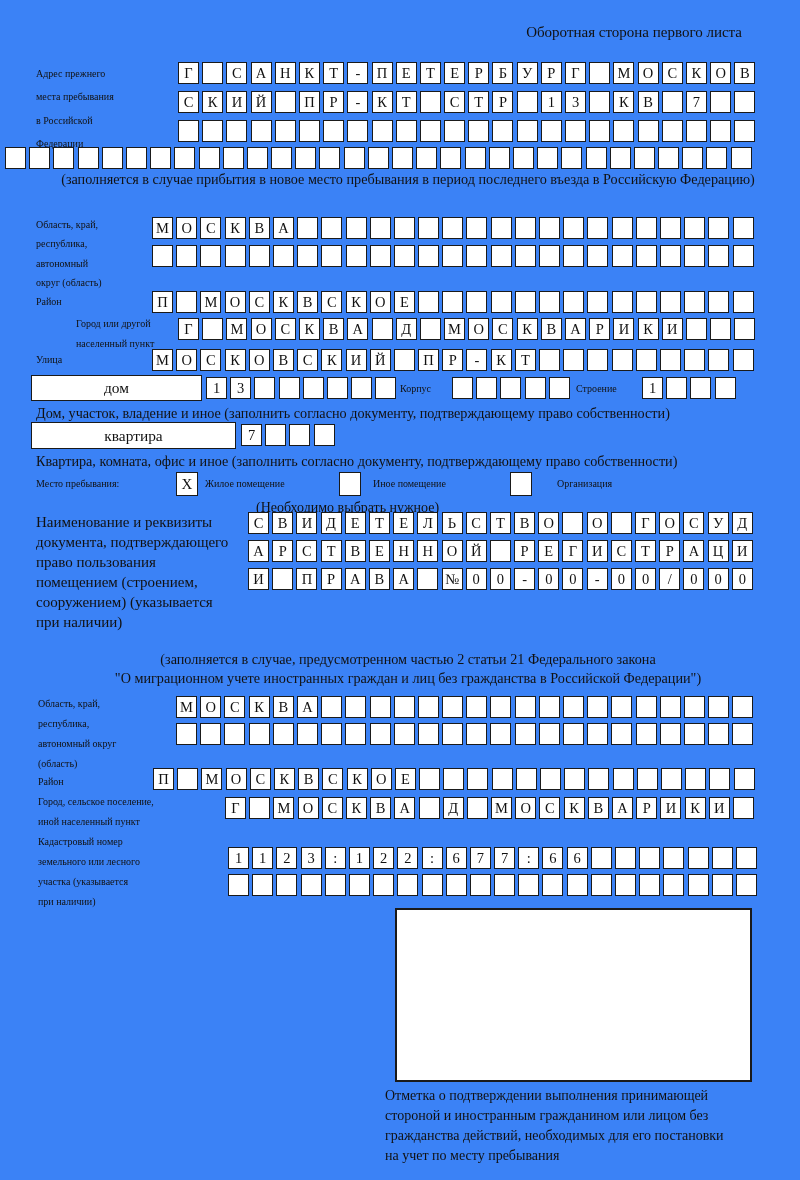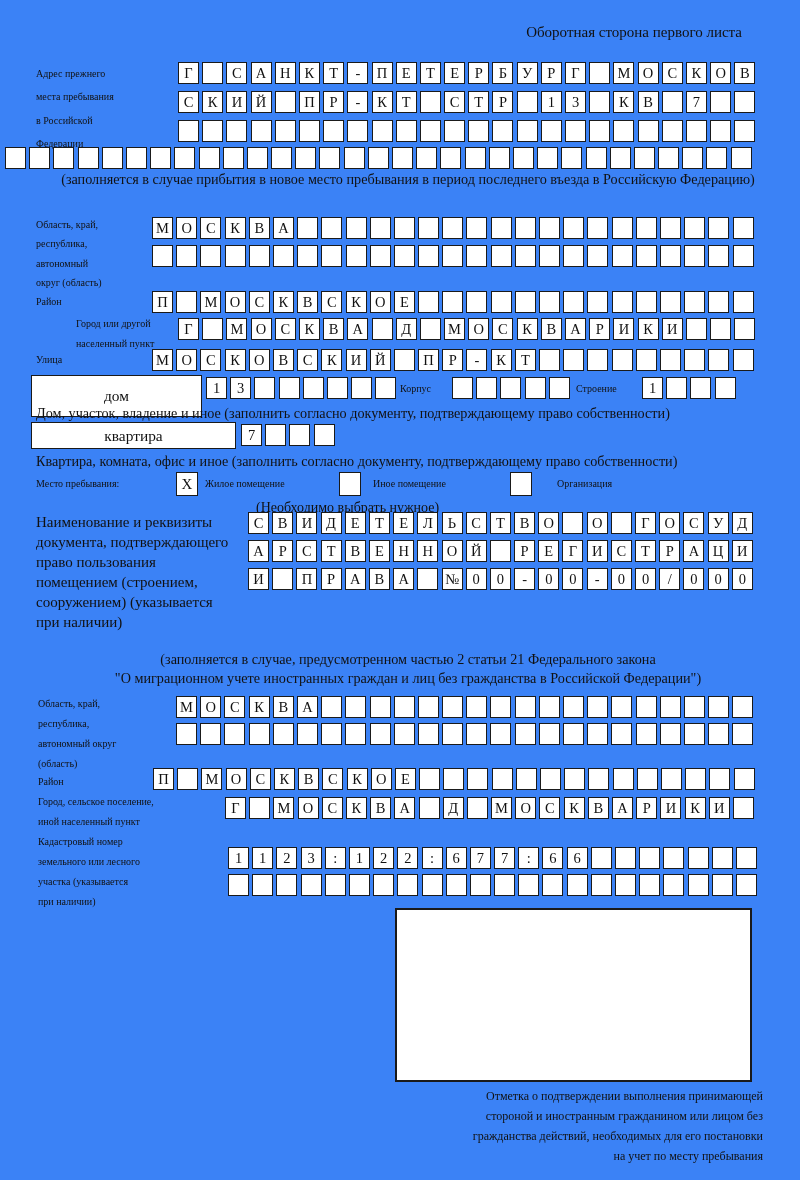--- a/index.html
+++ b/index.html
@@ -292,21 +292,21 @@
       <div class="cell"></div>
       <div class="cell"></div>
       <div class="cell"></div>
       <div class="cell"></div>
       <div class="cell"></div>
       <div class="cell"></div>
       <div class="cell"></div>
       <div class="cell"></div>
     </div>
 
-  <div class="bigfield" style="left:31px;top:375px;width:171px;height:42px;">дом</div>
+  <div class="bigfield" style="left:31px;top:375px;width:171px;height:26px;">дом</div>
   <div class="cellrow" style="left:206px;top:377px;">
       <div class="cell">1</div>
       <div class="cell">3</div>
       <div class="cell"></div>
       <div class="cell"></div>
       <div class="cell"></div>
       <div class="cell"></div>
       <div class="cell"></div>
       <div class="cell"></div>
     </div>
@@ -592,20 +592,20 @@
       <div class="cell"></div>
       <div class="cell"></div>
       <div class="cell"></div>
       <div class="cell"></div>
       <div class="cell"></div>
       <div class="cell"></div>
       <div class="cell"></div>
     </div>
 
   <div class="stampbox"></div>
-  <div class="note lines" style="left:385px;top:1086px;width:378px;text-align:right;line-height:20px;font-size:12px;">
+  <div class="note lines" style="left:385px;top:1086px;width:378px;text-align:left;line-height:20px;font-size:14px;">
       <div>Отметка о подтверждении выполнения принимающей</div>
       <div>стороной и иностранным гражданином или лицом без</div>
       <div>гражданства действий, необходимых для его постановки</div>
       <div>на учет по месту пребывания</div>
     </div>
 
 </div>
 
 </body></html>

